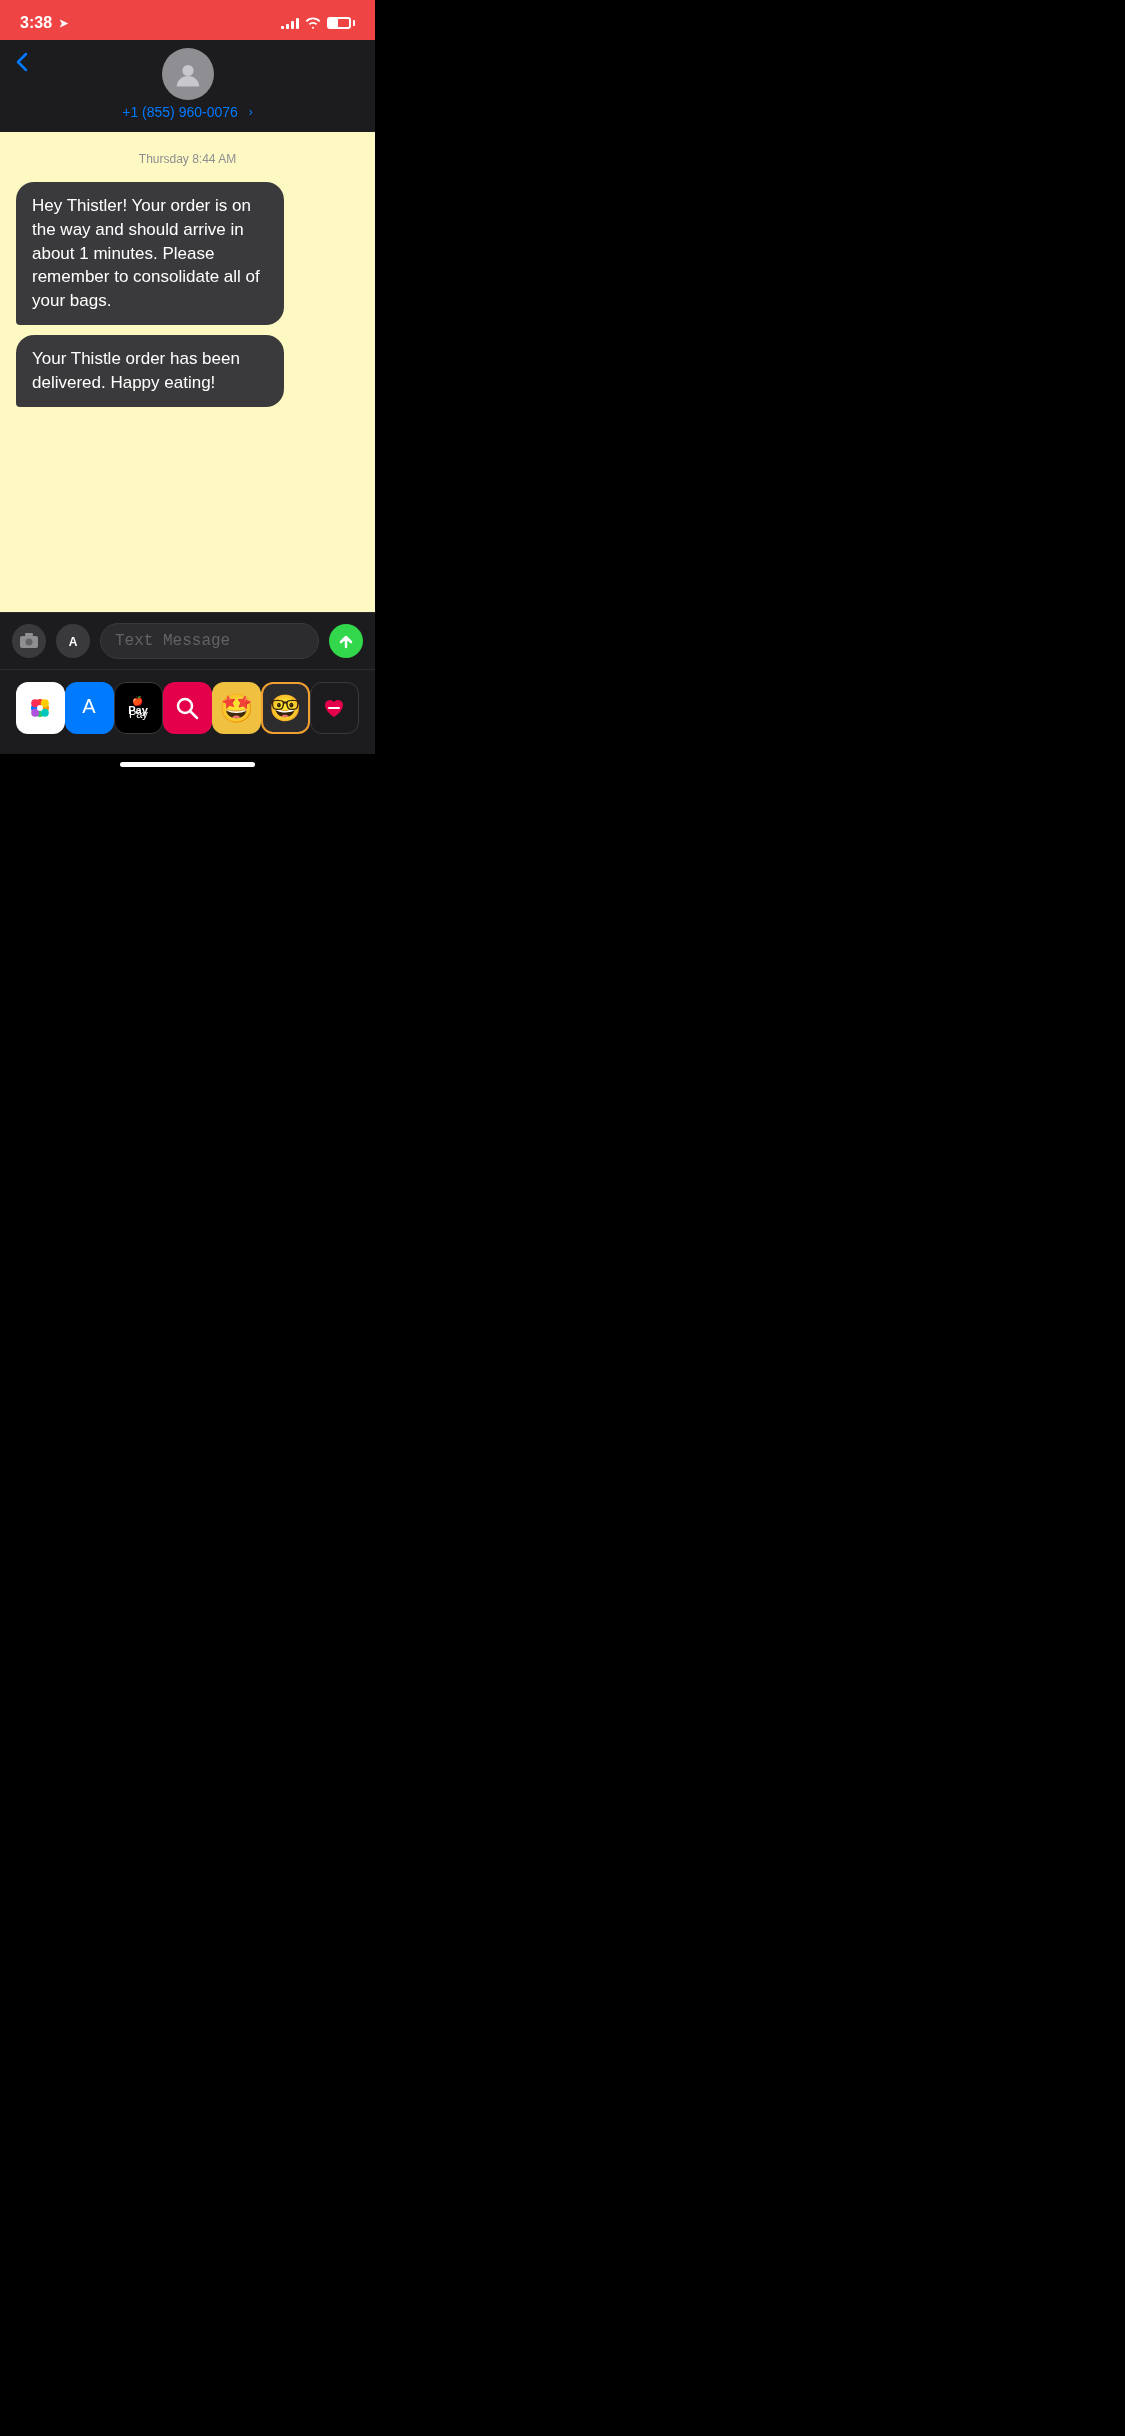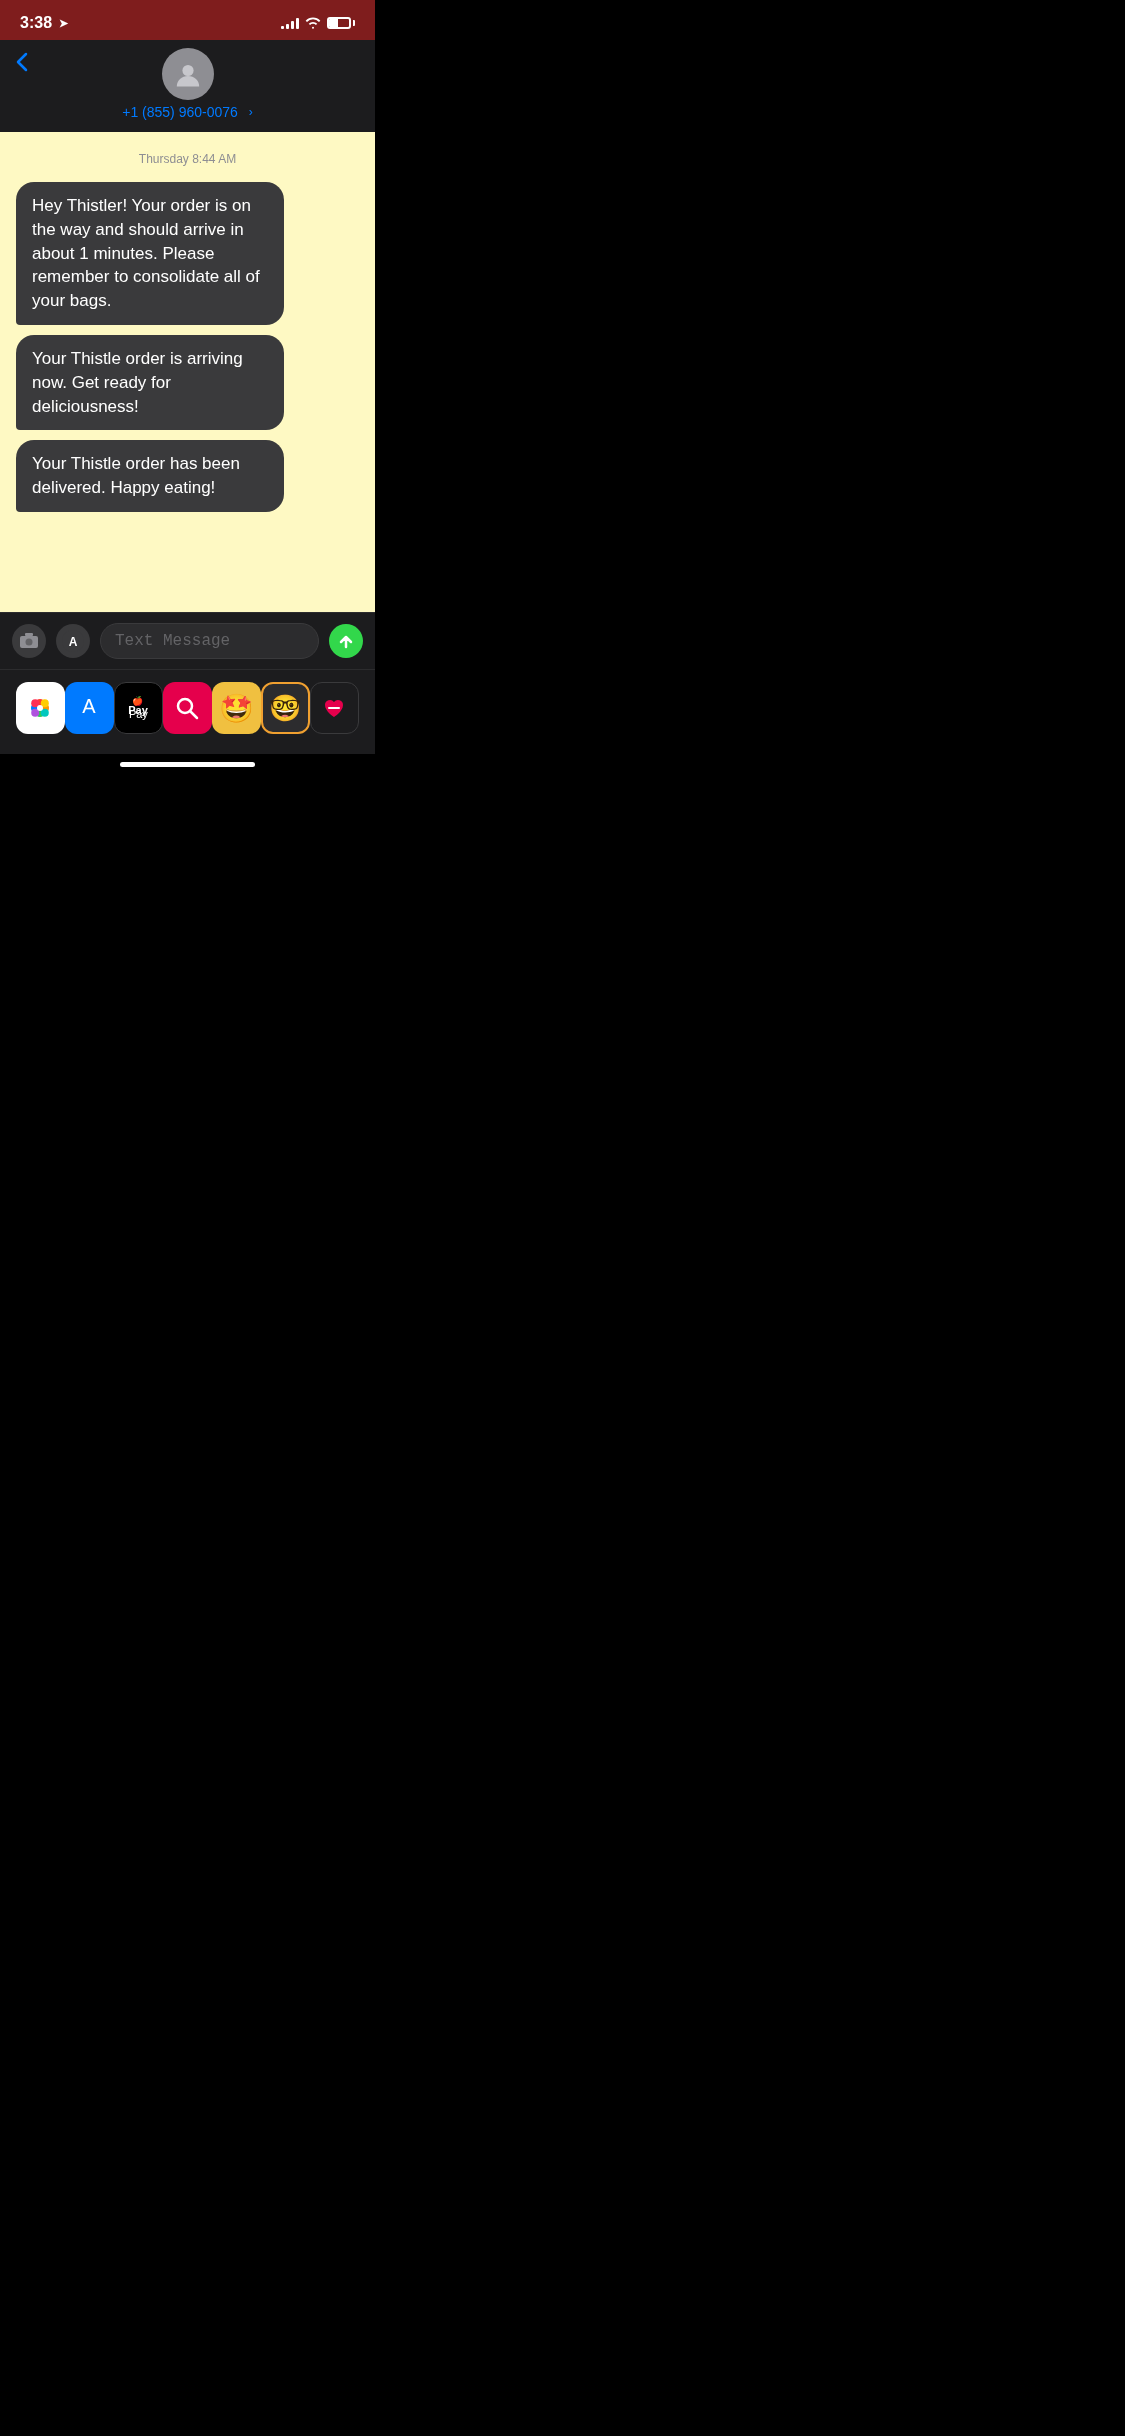--- a/index.html
+++ b/index.html
@@ -18,21 +18,21 @@
       overflow-x: hidden;
       position: relative;
     }
 
     
     .status-bar {
       display: flex;
       justify-content: space-between;
       align-items: center;
       padding: 14px 20px 8px;
-      background: #7f1d1d;
+      background: #ef4444;
     }
 
     .status-time {
       font-size: 16px;
       font-weight: 600;
       color: #fff;
       display: flex;
       align-items: center;
       gap: 4px;
     }
@@ -349,23 +349,20 @@
   </div>
 </div>
 
 <div class="messages-area">
   <div class="date-separator">Thursday 8:44 AM</div>
 
   <div class="message-bubble received">
     <span>Hey Thistler! Your order is on the way and should arrive in about 1 minutes. Please remember to consolidate all of your bags.</span>
   </div>
 
-  <div class="message-bubble received">
-    <span>Your Thistle order is arriving now. Get ready for deliciousness!</span>
-  </div>
 
   <div class="message-bubble received">
     <span>Your Thistle order has been delivered. Happy eating!</span>
   </div>
 </div>
 
 <div class="input-bar">
   <div class="camera-button">
     <svg width="18" height="16" viewBox="0 0 18 16" fill="none">
       <rect x="0" y="3" width="18" height="12" rx="2" fill="#8e8e93"></rect>

